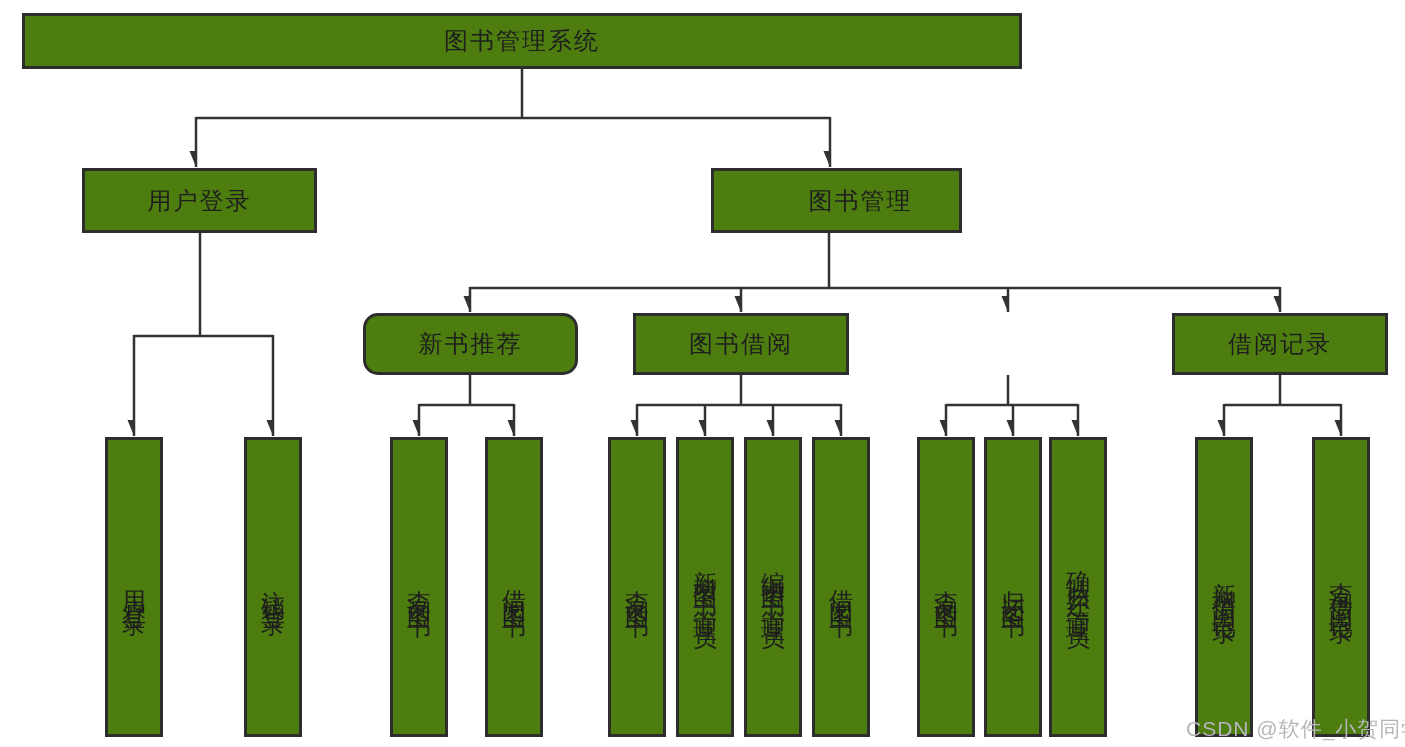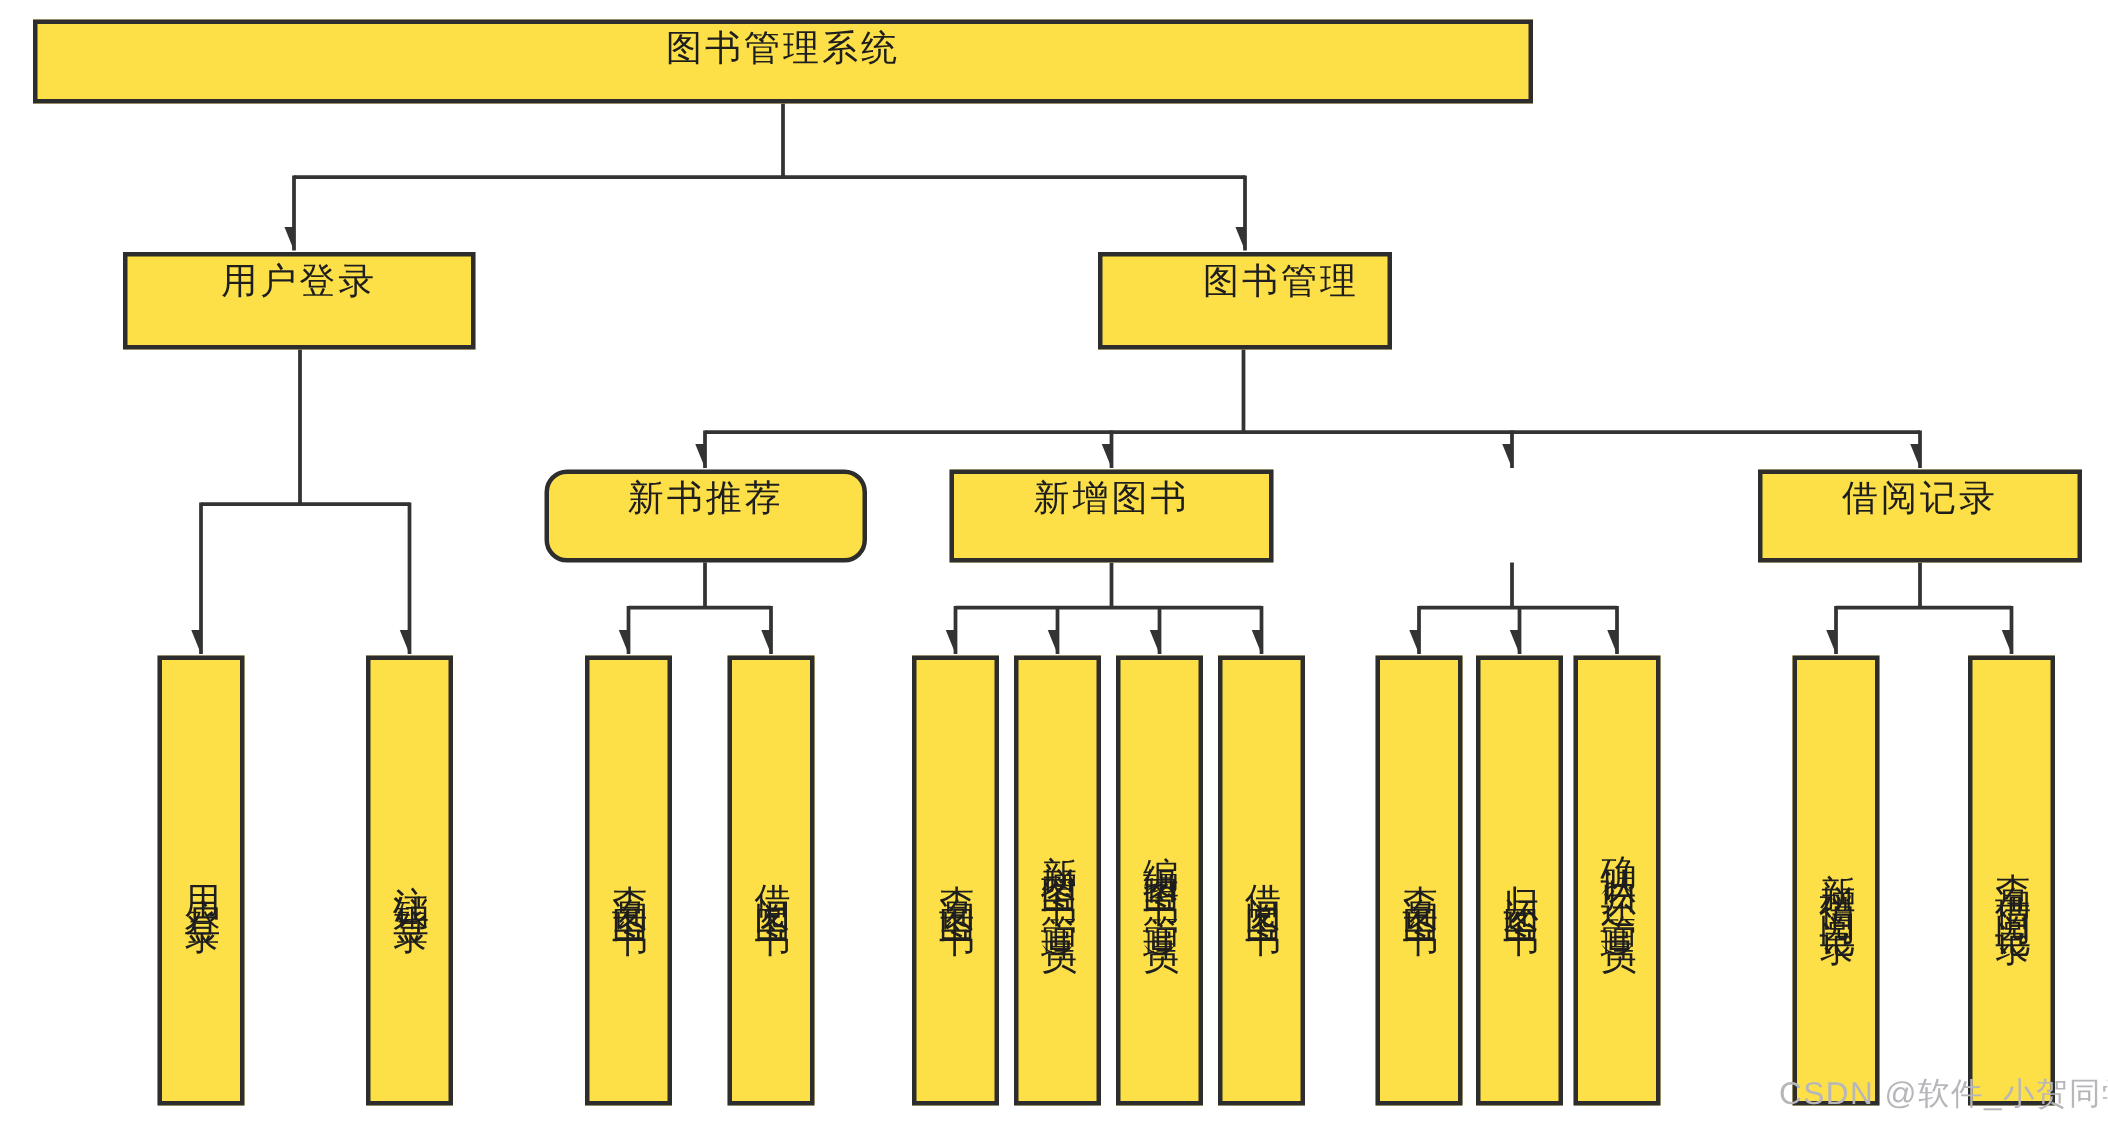--- a/index.html
+++ b/index.html
@@ -9,43 +9,43 @@
     background:#ffffff;
     font-family:"Liberation Sans","DejaVu Sans",sans-serif;
     color:#1e1e1e;
     overflow:hidden;
   }
   .wires{position:absolute;left:0;top:0;width:1405px;height:747px;}
   .box{
     position:absolute;
     box-sizing:border-box;
     border:3px solid #2d2d2d;
-    background:#fde047;
-    display:flex;justify-content:center;
+    background:#4d7c0f;
+    display:flex;align-items:center;justify-content:center;
     text-align:center;
   }
   .box span{display:block;}
   .h span{
     font-size:24px;
     letter-spacing:2px;
     white-space:nowrap;
     color:#1e1e1e;
   }
   .v span{
     writing-mode:vertical-rl;
     text-orientation:mixed;
     font-size:24px;
     letter-spacing:8px;
     line-height:1;
     color:#1e1e1e;
   }
   
   .b-root{left:22px;top:13px;width:1000px;height:56px;}
   .b-user-login{left:82px;top:168px;width:235px;height:65px;}
-  .b-book-mgmt{left:732px;top:168px;width:196px;height:65px;padding-left:48px;}
+  .b-book-mgmt{left:711px;top:168px;width:251px;height:65px;padding-left:48px;}
   .b-recommend{left:363px;top:313px;width:215px;height:62px;border-radius:15px;}
   .b-borrow{left:633px;top:313px;width:216px;height:62px;}
   .b-current{left:900px;top:313px;width:215px;height:62px;}
   .b-records{left:1172px;top:313px;width:216px;height:62px;}
   .leaf{top:437px;width:58px;height:300px;}
   .l-login-0{left:105px;}   .l-login-1{left:244px;}
   .l-rec-0{left:390px;}     .l-rec-1{left:485px;}
   .l-bor-0{left:608px;} .l-bor-1{left:676px;} .l-bor-2{left:744px;} .l-bor-3{left:812px;}
   .l-cur-0{left:917px;} .l-cur-1{left:984px;} .l-cur-2{left:1049px;}
   .l-recd-0{left:1195px;}   .l-recd-1{left:1312px;}
@@ -115,21 +115,21 @@
     <span>用户登录</span>
   </div>
   <div class="box h b-book-mgmt">
     <span>图书管理</span>
   </div>
 
   <div class="box h b-recommend">
     <span>新书推荐</span>
   </div>
   <div class="box h b-borrow">
-    <span>新增图书</span>
+    <span>图书借阅</span>
   </div>
   <div class="box h b-records">
     <span>借阅记录</span>
   </div>
 
   <div class="box v leaf l-login-0">
     <span>用户登录</span>
   </div>
   <div class="box v leaf l-login-1">
     <span>注销登录</span>

